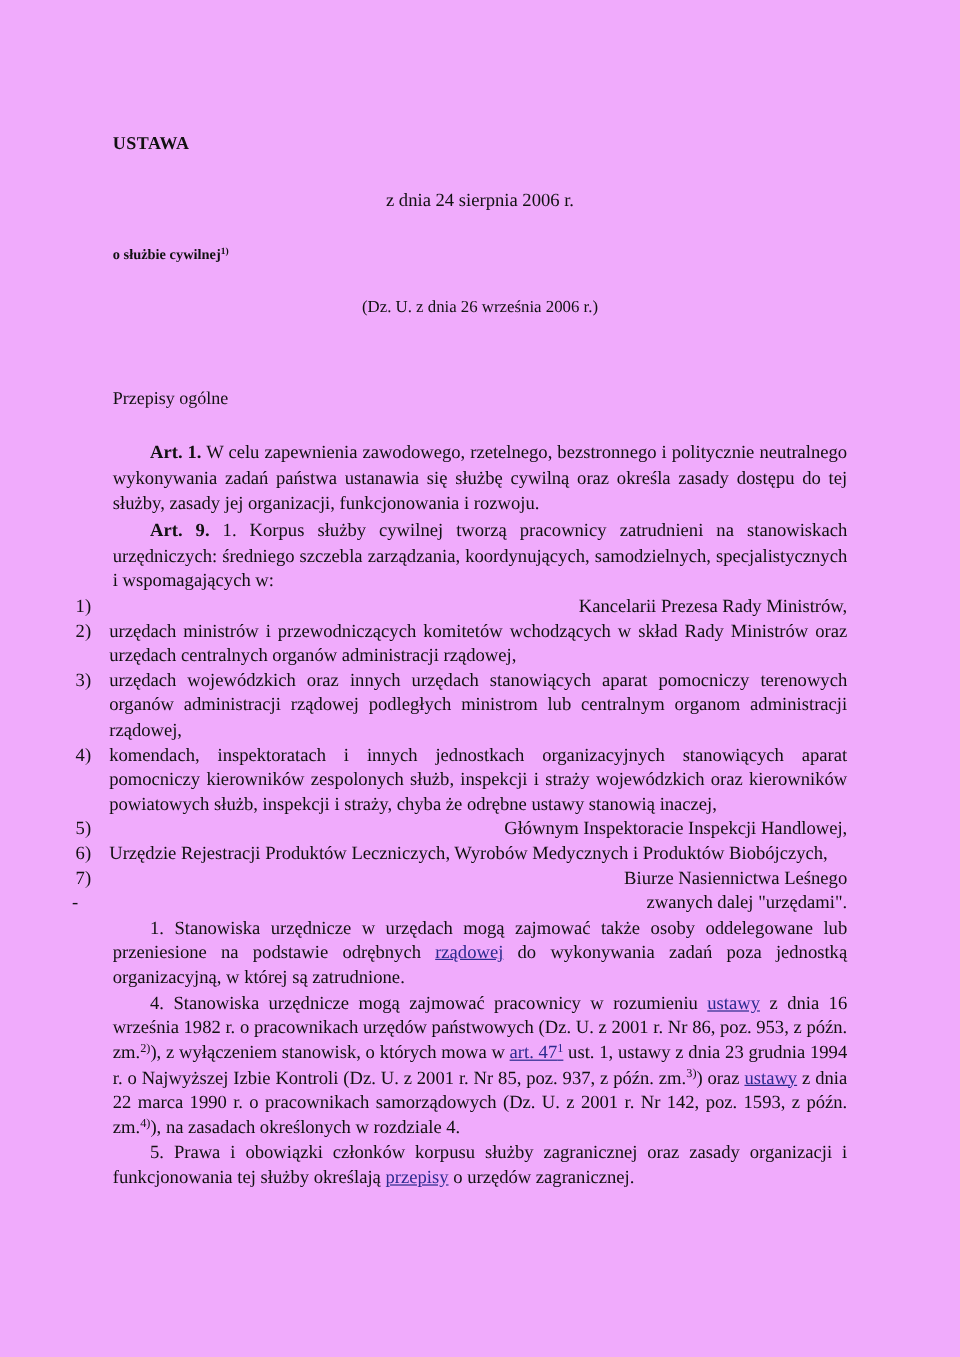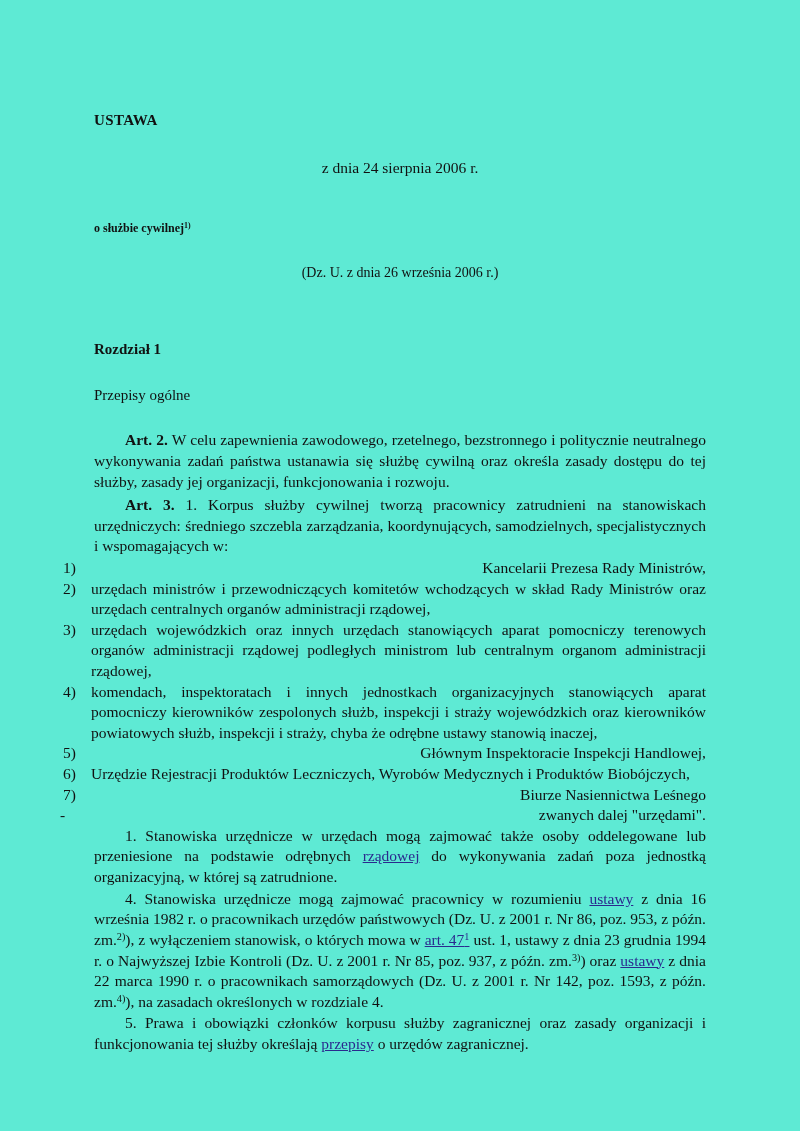--- a/index.html
+++ b/index.html
@@ -14,21 +14,21 @@
     position: relative;
     overflow: hidden;
     font-family: "Liberation Serif", "DejaVu Serif", serif;
     color: #111111;
     -webkit-font-smoothing: antialiased;
   }
 
   .page {
     position: absolute;
     inset: 0;
-    background: #5eead4;
+    background: #f0abfc;
     padding: 0;
   }
 
   .content {
     position: absolute;
     left: 94px;
     top: 112px;
     width: 612px;
   }
 
@@ -36,21 +36,21 @@
   .doc-title {
     font-weight: bold;
     font-size: 15px;
     letter-spacing: 0.4px;
     margin: 0 0 30px 0;
     line-height: 1.1;
   }
   .centered-line {
     text-align: center;
     font-size: 15.5px;
-    margin: 0 0 44px 0;
+    margin: 0 0 28px 0;
     line-height: 1.2;
   }
   .subtitle {
     font-weight: bold;
     font-size: 12px;
     margin: 0 0 30px 0;
     line-height: 1.2;
   }
   .gazette {
     text-align: center;
@@ -140,29 +140,28 @@
   <div class="content">
 
     <h1 class="doc-title">USTAWA</h1>
 
     <p class="centered-line">z dnia 24 sierpnia 2006 r.</p>
 
     <p class="subtitle"><span>o służbie cywilnej</span><sup>1)</sup></p>
 
     <p class="gazette">(Dz. U. z dnia 26 września 2006 r.)</p>
 
-    <h2 class="chapter">Rozdział 1</h2>
 
     <h3 class="chapter-sub">Przepisy ogólne</h3>
 
-    <p class="para"><span class="art-label">Art. 2.</span><span> W celu zapewnienia zawodowego, rzetelnego, bezstronnego i politycznie neutralnego wykonywania zadań państwa ustanawia się służbę cywilną oraz określa zasady dostępu do tej służby, zasady jej organizacji, funkcjonowania i rozwoju.</span></p>
+    <p class="para"><span class="art-label">Art. 1.</span><span> W celu zapewnienia zawodowego, rzetelnego, bezstronnego i politycznie neutralnego wykonywania zadań państwa ustanawia się służbę cywilną oraz określa zasady dostępu do tej służby, zasady jej organizacji, funkcjonowania i rozwoju.</span></p>
 
     <div class="spacer-sm"></div>
 
-    <p class="para"><span class="art-label">Art. 3.</span><span> 1. Korpus służby cywilnej tworzą pracownicy zatrudnieni na stanowiskach urzędniczych: średniego szczebla zarządzania, koordynujących, samodzielnych, specjalistycznych i wspomagających w:</span></p>
+    <p class="para"><span class="art-label">Art. 9.</span><span> 1. Korpus służby cywilnej tworzą pracownicy zatrudnieni na stanowiskach urzędniczych: średniego szczebla zarządzania, koordynujących, samodzielnych, specjalistycznych i wspomagających w:</span></p>
 
     <ul class="num-list">
       <li class="num-item">
         <span class="num-marker">1)</span>
         <span class="num-text nojustify">Kancelarii Prezesa Rady Ministrów,</span>
       </li>
       <li class="num-item">
         <span class="num-marker">2)</span>
         <span class="num-text">urzędach ministrów i przewodniczących komitetów wchodzących w skład Rady Ministrów oraz urzędach centralnych organów administracji rządowej,</span>
       </li>

